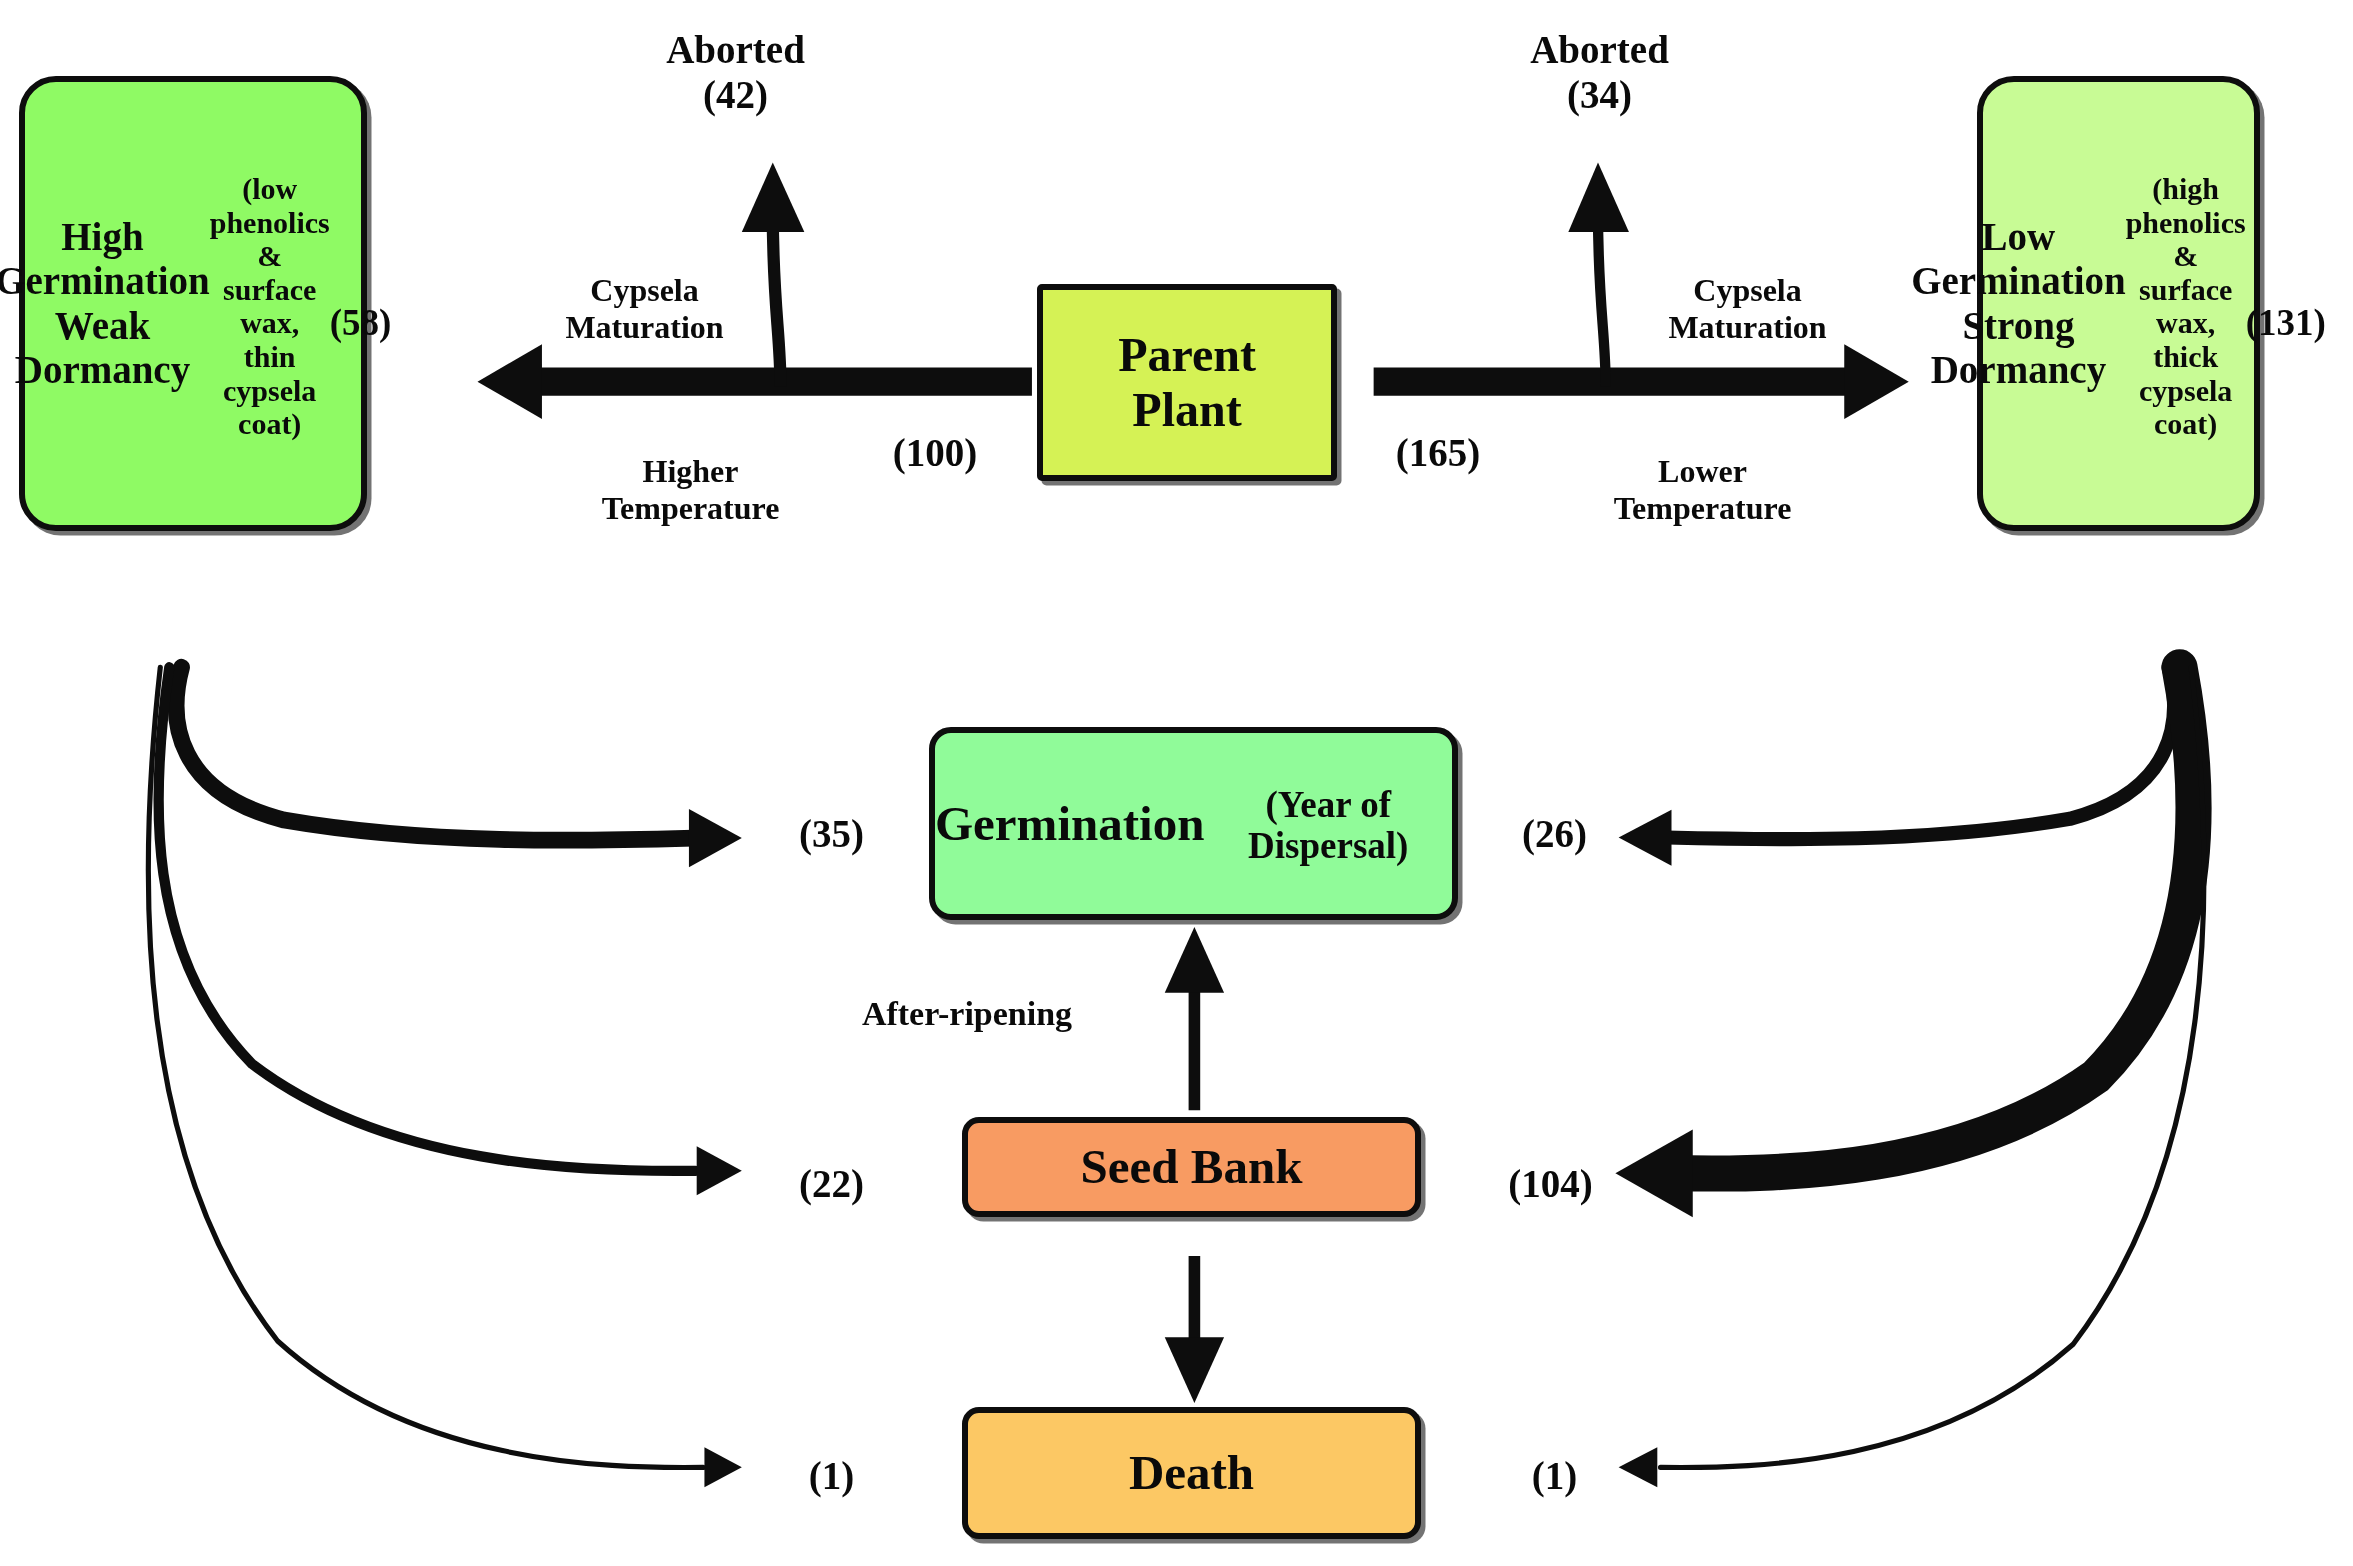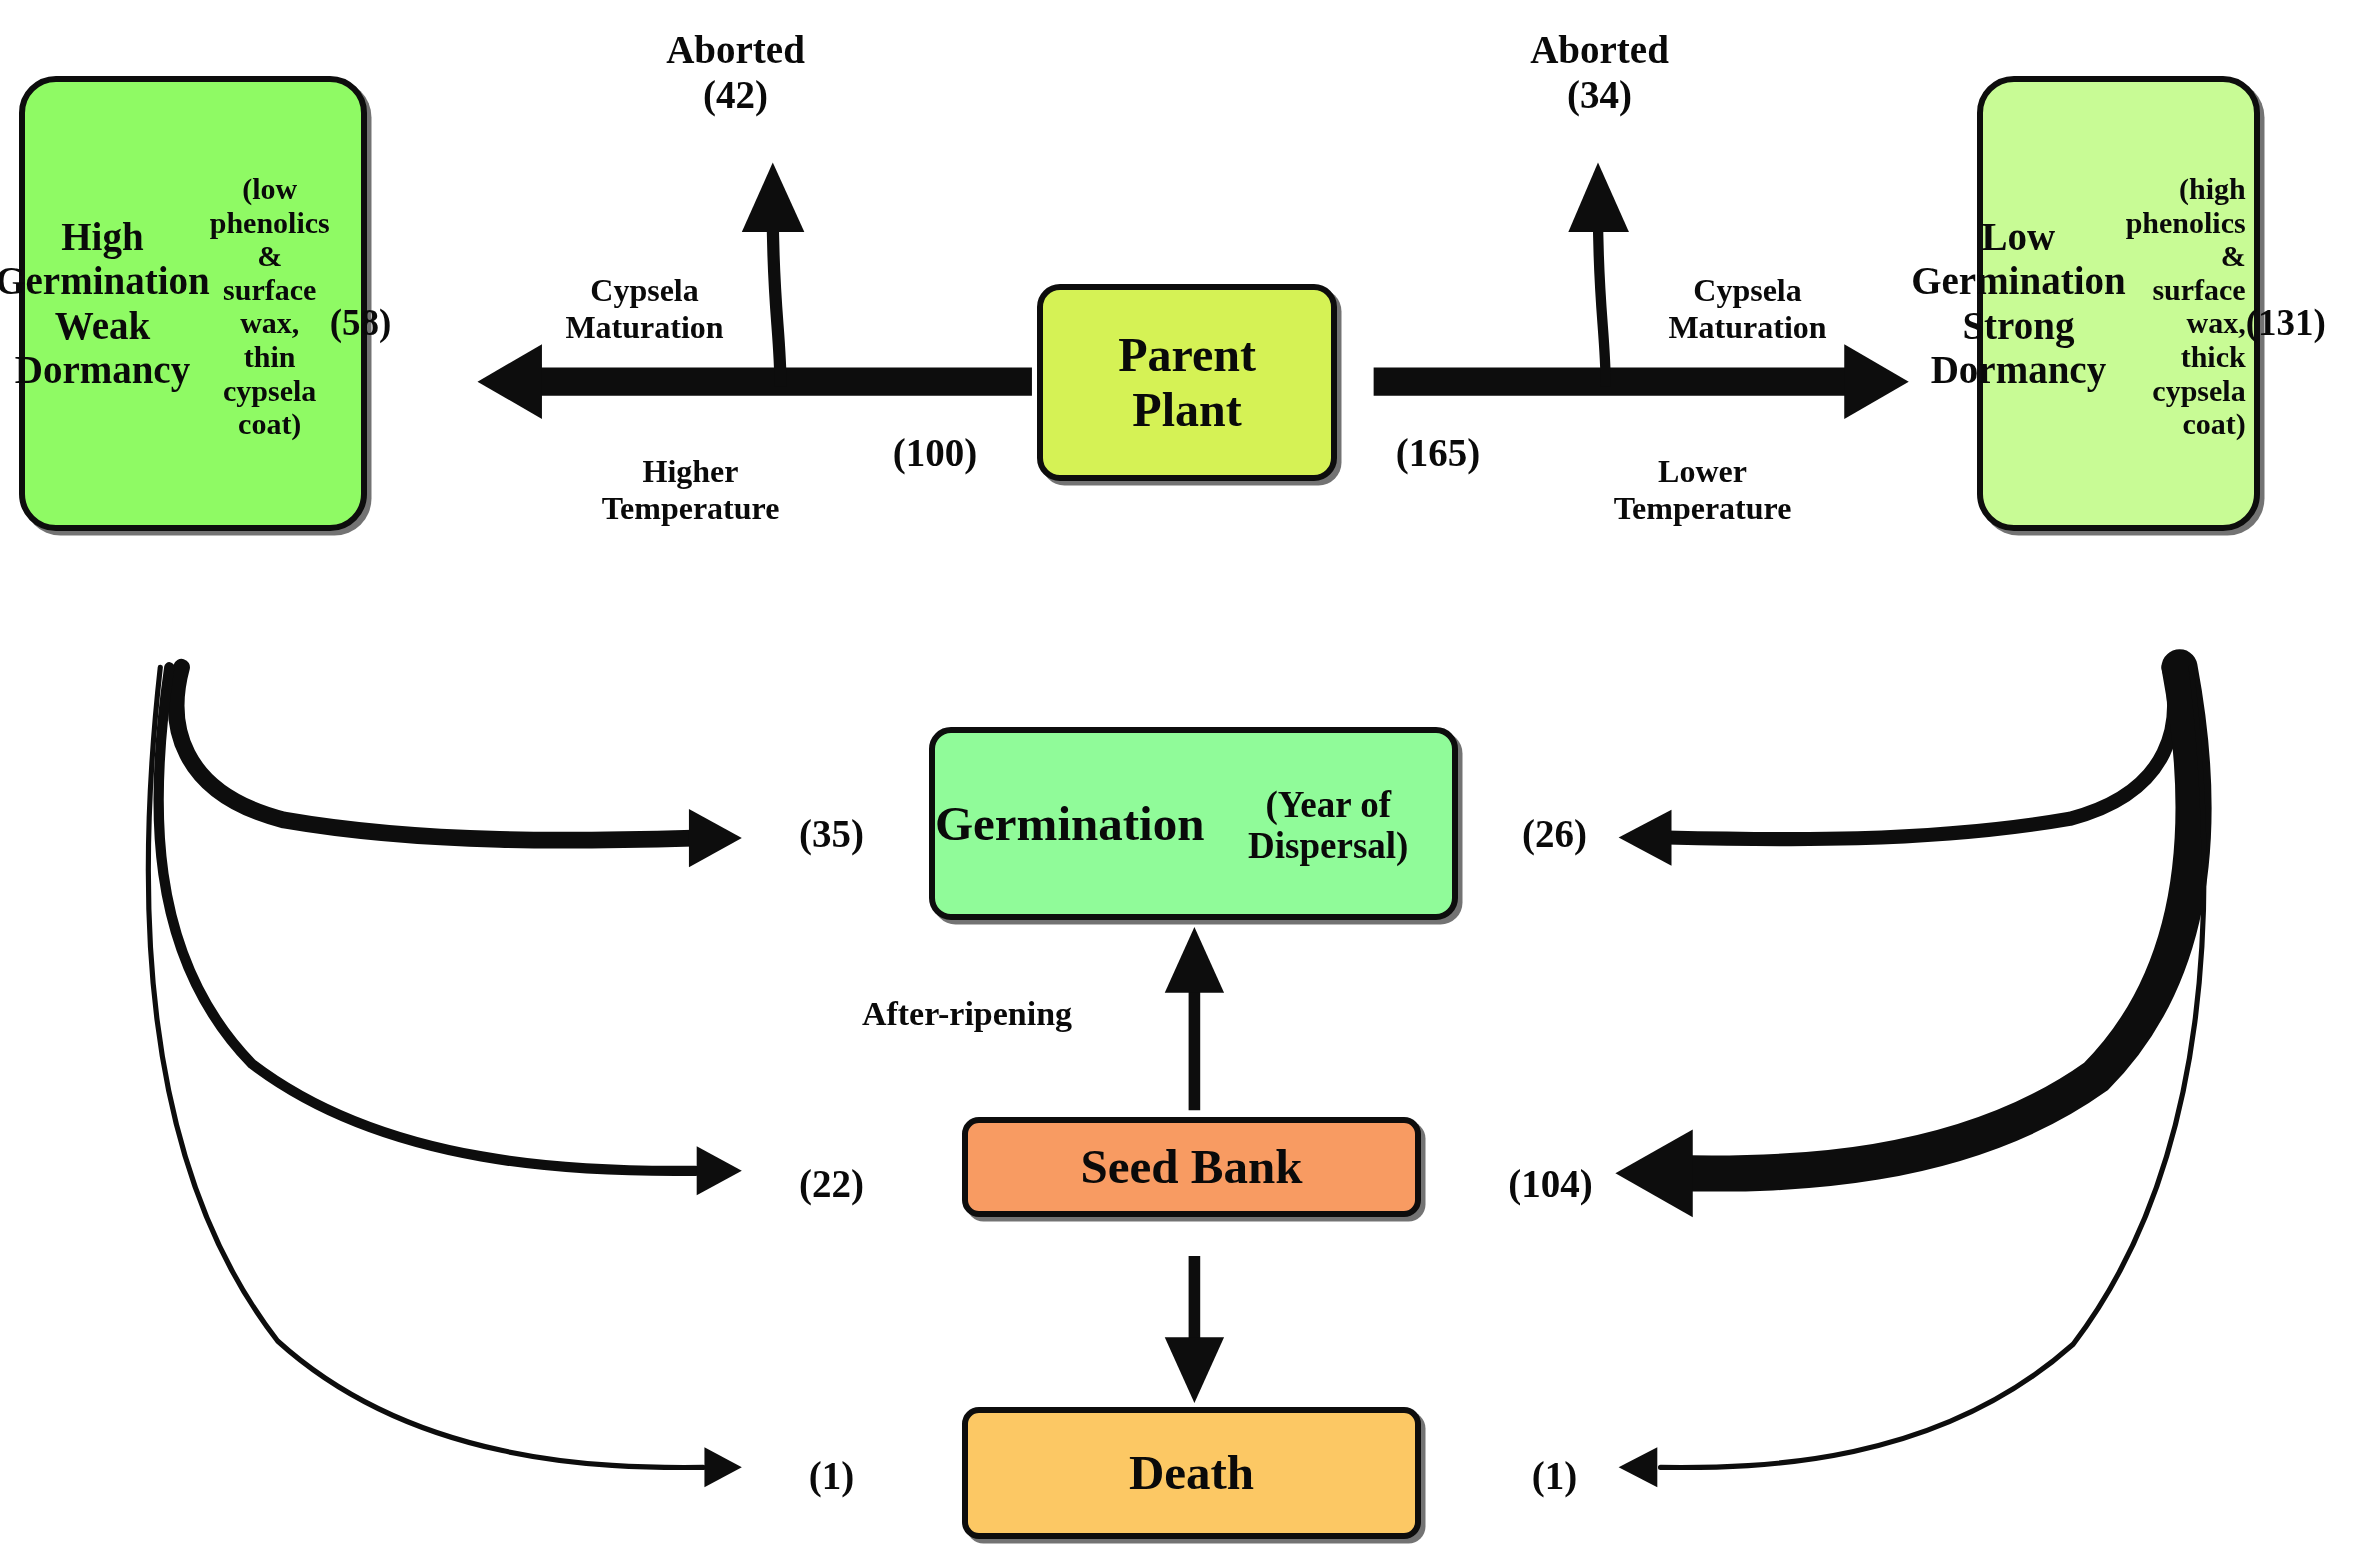--- a/index.html
+++ b/index.html
@@ -17,21 +17,21 @@
         font-family:"Liberation Serif", serif;font-weight:bold;
         box-shadow:4.5px 4.5px 0 rgba(0,0,0,0.55);}
 
   .node .big{line-height:1.13;}
   .node .small{line-height:1.12;}
 
   #node-high{left:19.3px;  top:76px; width:348px;  height:455px; border-radius:37px;
              background:#8ffa64;}
   #node-low {left:1977px;top:76px; width:283px;  height:455px; border-radius:37px;
              background:#c8fb95;}
-  #node-parent{left:1037px;top:284px;width:300px;height:197px;border-radius:23px;
+  #node-parent{left:1037px;top:284px;width:300px;height:197px;border-radius:5px;
              background:#d5f255;}
   #node-germ {left:929px;top:727px;width:529px;height:193px;border-radius:22px;
              background:#90fb99;}
   #node-seed {left:962px;top:1117px;width:459px;height:100px;border-radius:17px;
              background:#f89b62;}
   #node-death{left:962px;top:1407px;width:459px;height:132px;border-radius:17px;
              background:#fcc864;}
 
   #node-high .big, #node-low .big{font-size:39px;}
   #node-high .small,#node-low .small{font-size:30px;margin-top:5.8px;}
@@ -147,21 +147,21 @@
 &amp; surface wax,
 thin cypsela coat)</div>
     <div class="count">(58)</div>
   </div>
 
   <div class="node" id="node-low">
     <div class="big" style="white-space: pre-line;">Low
 Germination
 Strong
 Dormancy</div>
-    <div class="small" style="white-space: pre-line; text-align: right;">(high phenolics
+    <div class="small" style="white-space: pre-line;">(high phenolics
 &amp; surface wax,
 thick cypsela coat)</div>
     <div class="count">(131)</div>
   </div>
 
   <div class="node" id="node-parent">
     <div class="big" style="white-space: pre-line;">Parent
 Plant</div>
   </div>
 

